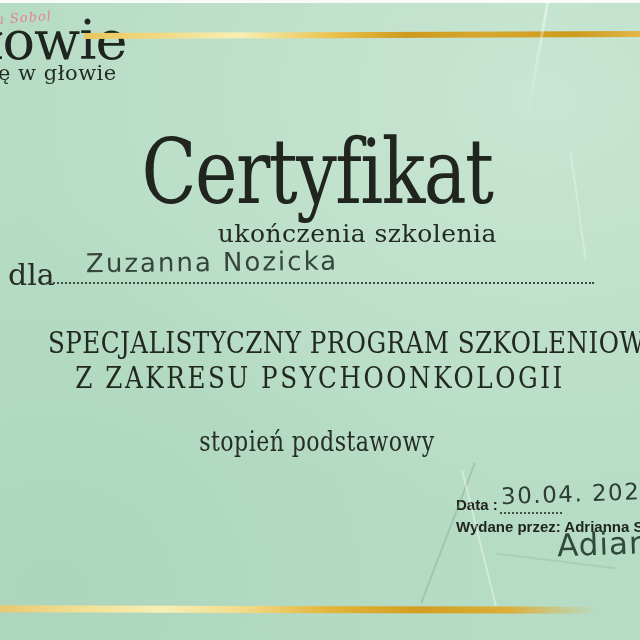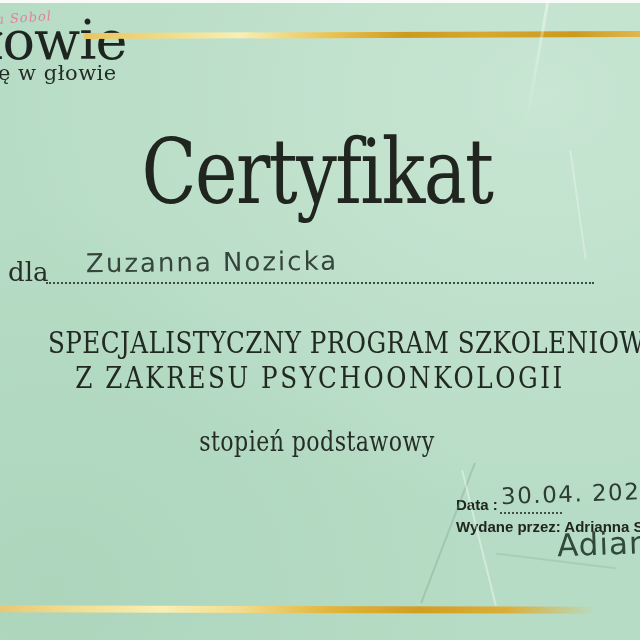--- a/index.html
+++ b/index.html
@@ -35,21 +35,21 @@
     background:linear-gradient(to right,
       #e8c872 0%, #f0dd90 12%, var(--gold-pale) 27%, #f2dc8d 40%,
       #e3b53b 55%, #d29e22 70%, #dcae38 85%, rgba(220,174,56,0) 100%);}
   
   .title{left:0;top:127px;width:634px;text-align:center;font-size:90px;
     line-height:1;font-weight:500;letter-spacing:-2px;color:#20261f;
     transform:scaleX(.8);transform-origin:50% 50%;white-space:nowrap;}
   .subtitle{right:143px;top:219px;font-size:25px;letter-spacing:.5px;
     color:#232a24;white-space:nowrap;}
   
-  .dla{left:8px;top:257px;font-size:26px;color:#272e28;}
+  .dla{left:8px;top:257px;font-size:30px;color:#272e28;}
   .recipient-line{left:46px;top:264px;width:548px;height:18px;
     border-bottom:2px dotted #3e4b42;}
   .hand{font-family:"DejaVu Sans","Liberation Sans",sans-serif;color:var(--hand-ink);}
   .recipient-name{left:86px;top:247px;font-size:26px;letter-spacing:2px;
     transform:rotate(-.6deg);white-space:nowrap;}
   
   .prog{left:0;width:640px;text-align:center;white-space:nowrap;color:#222922;}
   .prog-1{top:326px;font-size:29px;letter-spacing:.5px;transform:scaleX(.85);}
   .prog-2{top:361px;font-size:29px;letter-spacing:3px;transform:scaleX(.85);}
   .level{left:0;top:426px;width:634px;text-align:center;font-size:27px;
@@ -86,20 +86,21 @@
 
   <div class="abs top-strip"></div>
 
   <div class="abs logo-script">a Sobol</div>
   <div class="abs logo-wordmark">łowie</div>
   <div class="abs logo-tagline">ę w głowie</div>
 
   <div class="abs gold-top"></div>
 
   <div class="abs title">Certyfikat</div>
+  <div class="abs subtitle">ukończenia szkolenia</div>
 
   <div class="abs dla">dla</div>
   <div class="abs recipient-line"></div>
   <div class="abs hand recipient-name">Zuzanna Nozicka</div>
 
   <div class="abs prog prog-1">SPECJALISTYCZNY PROGRAM SZKOLENIOWY</div>
   <div class="abs prog prog-2">Z ZAKRESU PSYCHOONKOLOGII</div>
   <div class="abs level">stopień podstawowy</div>
 
   <div class="abs f-label date-label">Data :</div>

